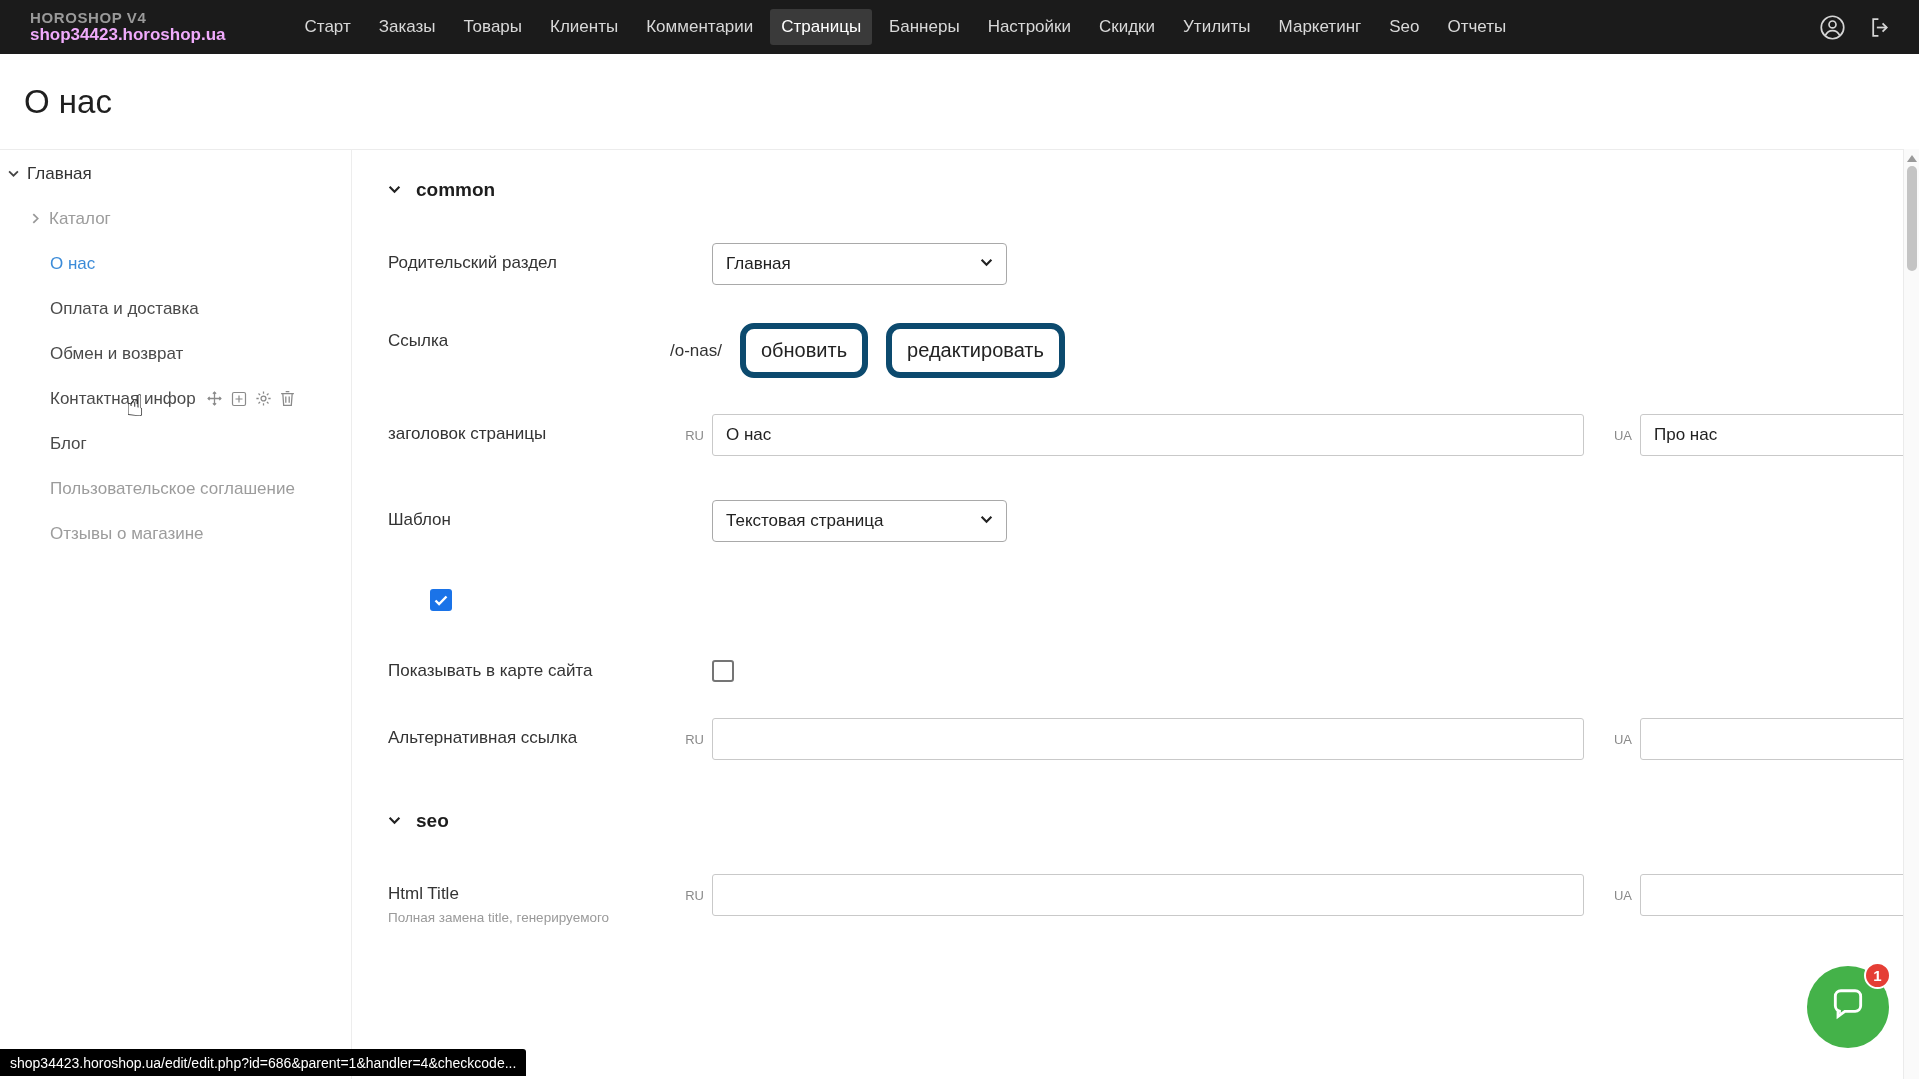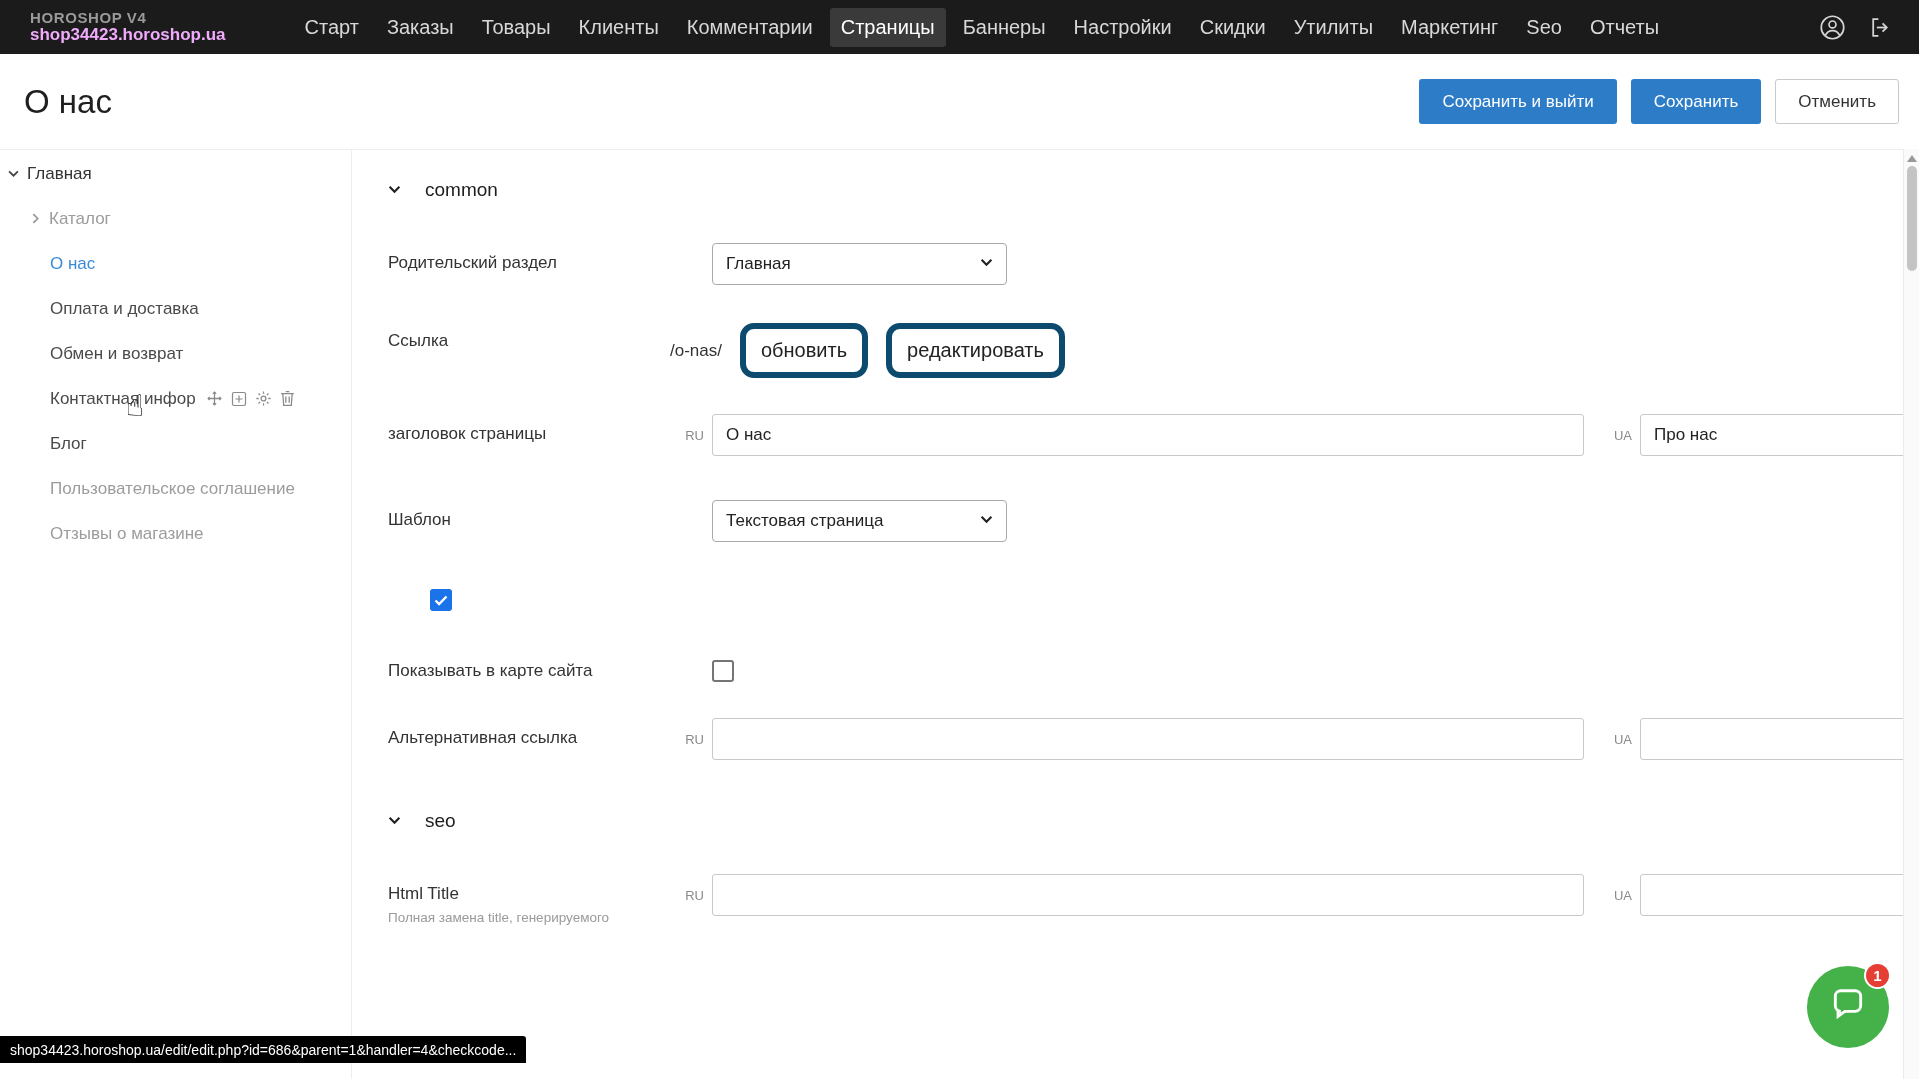--- a/index.html
+++ b/index.html
@@ -12,21 +12,21 @@
   
   .topbar {
     height:54px; background:#1b1b1b; display:flex; align-items:center;
     padding:0 26px 0 30px; color:#ddd;
   }
   .logo { line-height:1.05; margin-right:68px; cursor:pointer; }
   .logo-small { font-size:15px; letter-spacing:.6px; color:#9a9a9a; font-weight:700; }
   .logo-main { font-size:17px; font-weight:700; color:#f0abfc; }
   .menu { display:flex; align-items:center; gap:6px; flex:1; }
   .menu-item {
-    font-size:20px; color:#d8d8d8; padding:8px 11px; border-radius:3px;
+    font-size:17px; color:#d8d8d8; padding:8px 11px; border-radius:3px;
     text-decoration:none; white-space:nowrap; cursor:pointer;
   }
   .menu-item.active { background:#3a3a3a; color:#fff; }
   .topbar-icons { display:flex; align-items:center; gap:22px; }
   .topbar-icons span { display:inline-flex; cursor:pointer; }
 
   
   .page-header {
     height:95px; display:flex; align-items:center; justify-content:space-between;
     padding:0 20px 0 24px; background:#fff; box-shadow:0 1px 0 #ececec;
@@ -54,21 +54,21 @@
   .tree-item.muted { color:#9c9c9c; }
   .hover-icons { display:inline-flex; align-items:center; gap:8px; margin-left:10px; }
   .hover-icons span { display:inline-flex; cursor:pointer; }
   .hand-cursor {
     position:absolute; left:126px; top:242px; font-size:30px; line-height:1;
     color:#111; font-family:"DejaVu Sans", sans-serif; pointer-events:none; z-index:5;
   }
 
   
   .main { flex:1; padding:30px 40px 0 36px; position:relative; overflow:hidden; }
-  .section-header { display:flex; align-items:center; gap:24px; font-size:19px; font-weight:400; color:#1d1d1d; margin-bottom:42px; cursor:pointer; }
+  .section-header { display:flex; align-items:center; gap:15px; font-size:19px; font-weight:700; color:#1d1d1d; margin-bottom:42px; cursor:pointer; }
   .field-row { display:flex; align-items:flex-start; margin-bottom:36px; }
   .field-label { width:282px; flex:0 0 282px; font-size:17px; color:#333; padding-top:10px; }
   .field-label .hint { font-size:13.5px; color:#9a9a9a; margin-top:6px; line-height:1.25; }
   .lang-badge { width:34px; flex:0 0 34px; text-align:right; margin-right:8px; font-size:13px; color:#8a8a8a; padding-top:14px; }
   .text-input {
     width:872px; height:42px; border:1px solid #c9c9c9; border-radius:3px;
     font-size:17px; padding:0 13px; color:#222; font-family:inherit; outline:none; background:#fff;
   }
   .stack { display:flex; flex-direction:row; gap:14px; }
   .stack-row { display:flex; align-items:flex-start; }
@@ -90,21 +90,21 @@
   .mb-xl { margin-bottom:50px; }
   .seo-gap { margin-top:10px; }
 
   
   .scrollbar { position:absolute; right:0; top:149px; bottom:0; width:16px; background:#fafafa; border-left:1px solid #ebebeb; z-index:8; }
   .scroll-up { width:0; height:0; border-left:5px solid transparent; border-right:5px solid transparent; border-bottom:7px solid #9a9a9a; margin:6px auto 4px; }
   .scroll-thumb { width:10px; height:105px; background:#c4c4c4; border-radius:5px; margin:0 auto; }
 
   
   .statusbar {
-    position:absolute; left:0; bottom:16px; height:27px; background:#000; color:#fff;
+    position:absolute; left:0; bottom:3px; height:27px; background:#000; color:#fff;
     font-size:14px; display:flex; align-items:center; padding:0 10px; z-index:9;
     border-top-right-radius:3px;
   }
 
   
   .chat-launcher {
     position:absolute; right:30px; bottom:31px; width:82px; height:82px; border-radius:50%;
     background:#44b249; display:flex; align-items:center; justify-content:center; cursor:pointer; z-index:9;
   }
   .chat-badge {
@@ -149,25 +149,20 @@
         <path d="M10 4H5v16h5"></path>
           <path d="M14 8l4 4-4 4"></path>
           <path d="M8.5 12H18"></path>
       </svg>
     </span>
   </div>
 </div>
 
 <div class="page-header">
   <h1 class="page-title">О нас</h1>
-  <div class="header-actions">
-    <button class="btn blue">Сохранить и выйти</button>
-    <button class="btn blue">Сохранить</button>
-    <button class="btn white">Отменить</button>
-  </div>
 </div>
 
 <div class="body-wrap">
 
   <div class="sidebar">
     <div class="tree-item root">
       <span class="chev">
         <svg width="11" height="11" viewBox="0 0 10 10" fill="none" stroke="#444" stroke-width="1.6">
             <path d="M1 3l4 4 4-4"></path>
           </svg>

